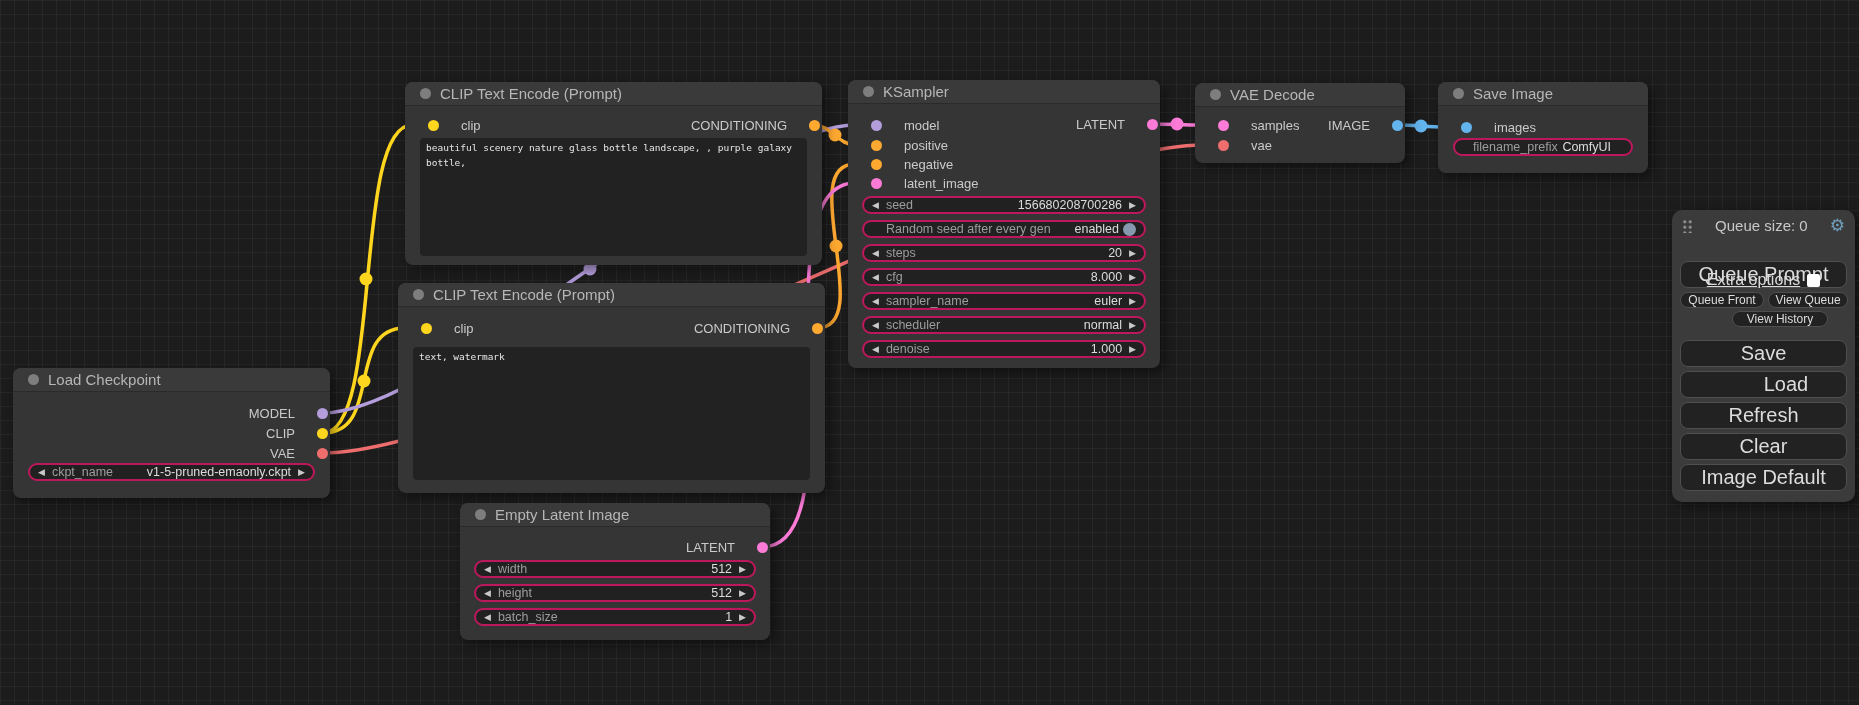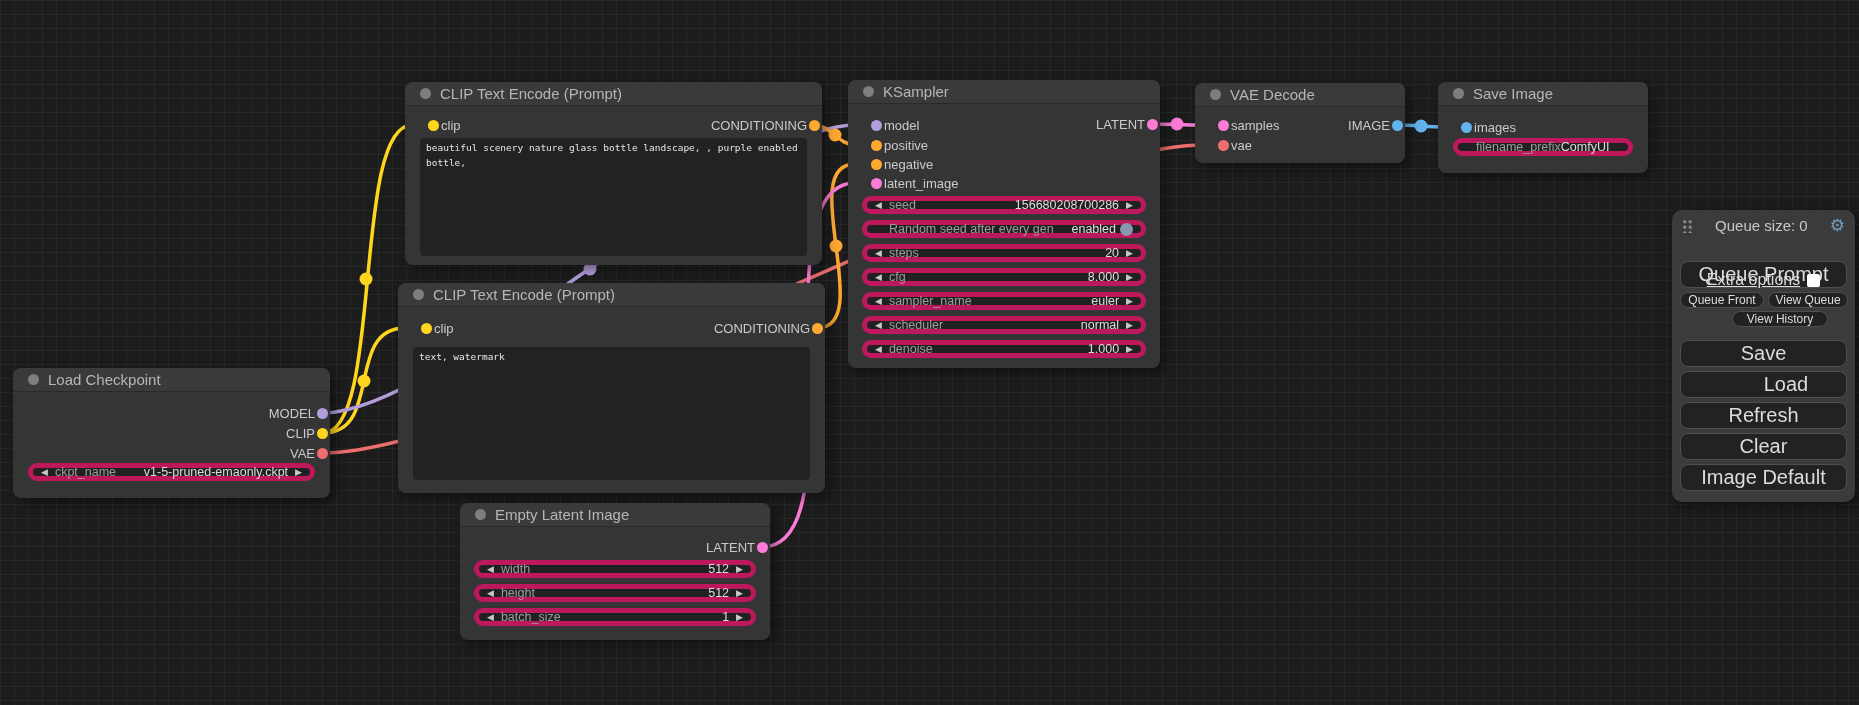--- a/index.html
+++ b/index.html
@@ -20,26 +20,26 @@
   .node{
     position:absolute;background:#353535;border-radius:8px;z-index:1;
     box-shadow:4px 4px 12px rgba(0,0,0,.45);color:#c9c9c9;
   }
   .ntitle{
     height:24px;display:flex;align-items:center;padding:0 15px;
     background:#3a3a3a;border-radius:8px 8px 0 0;border-bottom:1px solid #2a2a2a;
     color:#b6b6b6;font-size:15px;box-sizing:border-box;
   }
   .tdot{width:11px;height:11px;border-radius:50%;background:#7e7e7e;margin-right:9px;flex:0 0 auto;}
-  .slot{position:absolute;display:flex;align-items:center;gap:2px;height:14px;font-size:13px;color:#cacaca;padding-left:21px;}
+  .slot{position:absolute;display:flex;align-items:center;gap:22px;height:14px;font-size:13px;color:#cacaca;padding-left:21px;}
   .slot.in{left:2px;}
   .slot.out{right:2px;}
   .sdot{width:11px;height:11px;border-radius:50%;flex:0 0 auto;}
   .widget{
-    position:absolute;height:18px;background:#212121;border:5px solid #be185d;
+    position:absolute;height:18px;background:#212121;border:2px solid #be185d;
     border-radius:10px;display:flex;align-items:center;box-sizing:border-box;
     font-size:12.5px;padding:0 8px;
   }
   .warr{color:#c9c9c9;font-size:9px;line-height:1;flex:0 0 auto;}
   .wlab{color:#9d9d9d;margin-left:7px;white-space:nowrap;}
   .wval{color:#dcdcdc;margin-left:auto;margin-right:7px;white-space:nowrap;}
   .toggleknob{width:13px;height:13px;border-radius:50%;background:var(--c-toggle);flex:0 0 auto;}
   .ntext{
     position:absolute;background:#222222;border-radius:4px;color:#e6e6e6;
     font-family:"DejaVu Sans Mono", monospace;font-size:9.5px;line-height:1.55;
@@ -134,21 +134,21 @@
       <span>CLIP Text Encode (Prompt)</span>
     </div>
     <div class="slot in" style="top:36px;">
       <span class="sdot" style="background:var(--c-clip);"></span>
       <span>clip</span>
     </div>
     <div class="slot out" style="top:36px;">
       <span>CONDITIONING</span>
       <span class="sdot" style="background:var(--c-cond);"></span>
     </div>
-    <div class="ntext" style="left:15px;top:56px;width:387px;height:118px;">beautiful scenery nature glass bottle landscape, , purple enabled bottle,</div>
+    <div class="ntext" style="left:15px;top:56px;width:387px;height:118px;">beautiful scenery nature glass bottle landscape, , purple galaxy bottle,</div>
   </div>
 
   <div class="node" style="left:398px;top:283px;width:427px;height:210px;">
     <div class="ntitle">
       <span class="tdot"></span>
       <span>CLIP Text Encode (Prompt)</span>
     </div>
     <div class="slot in" style="top:38px;">
       <span class="sdot" style="background:var(--c-clip);"></span>
       <span>clip</span>

